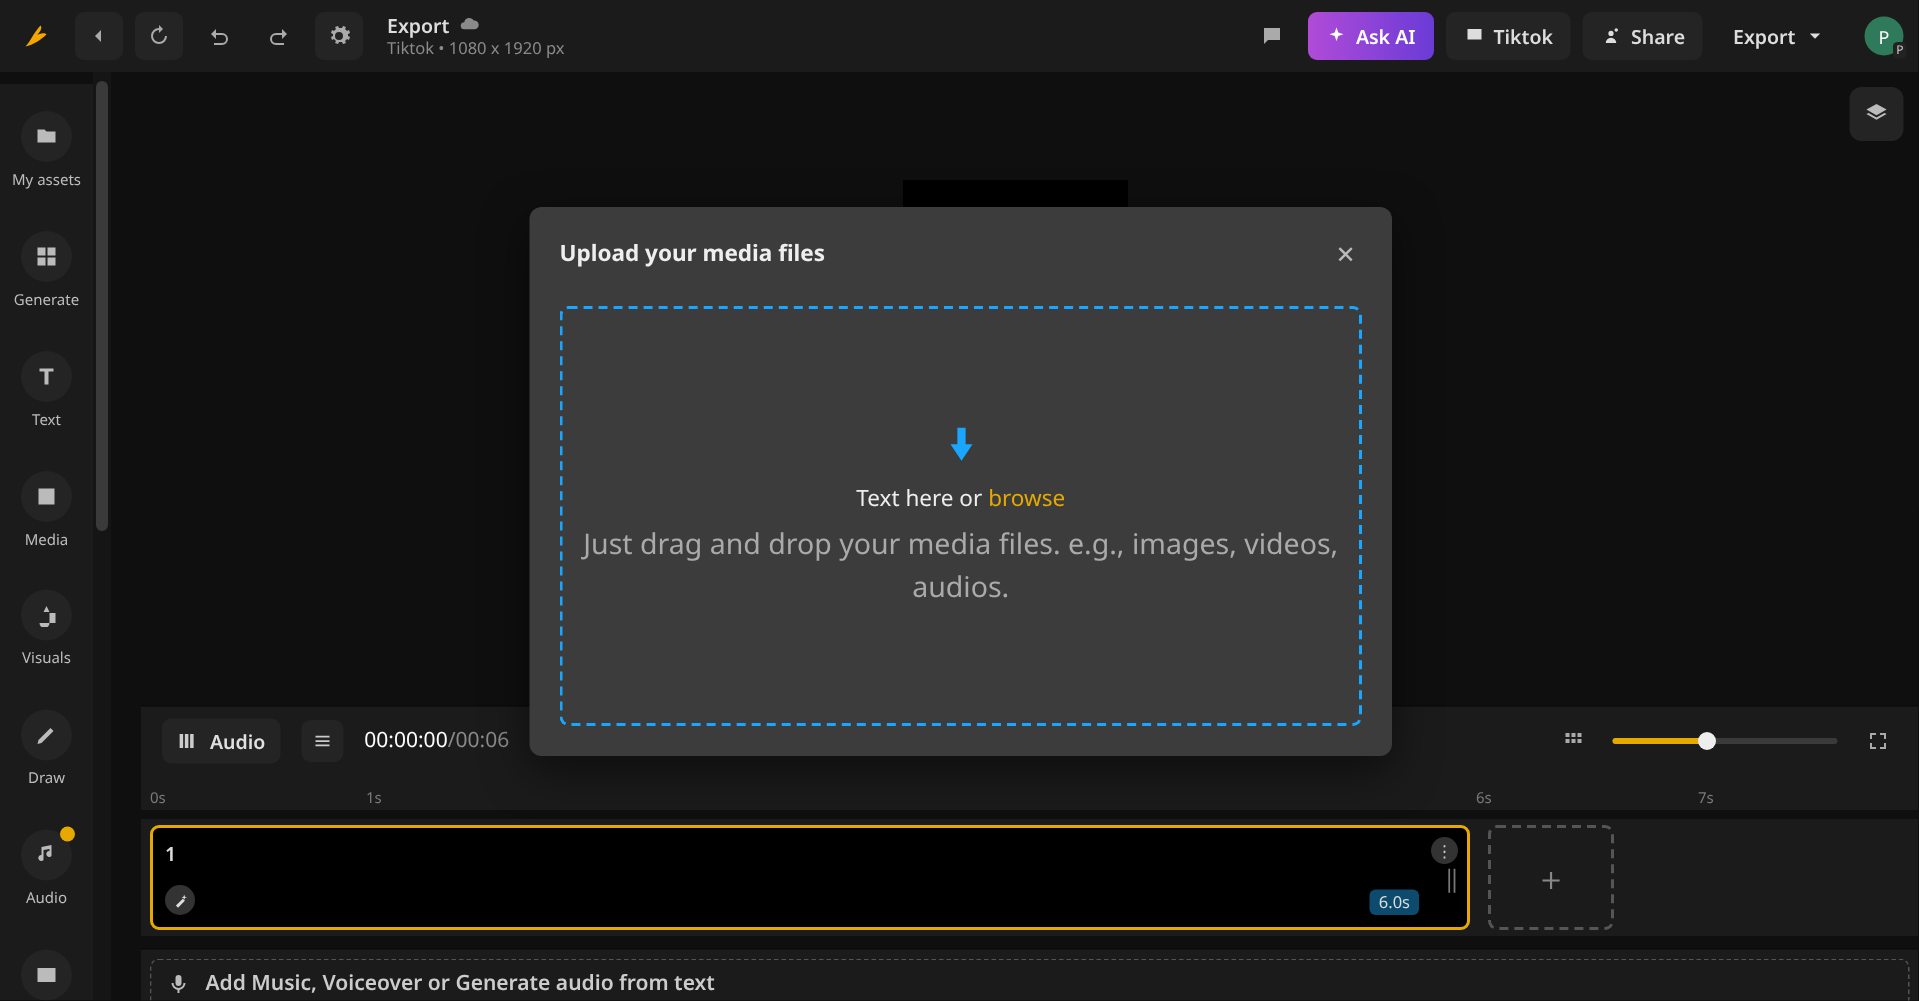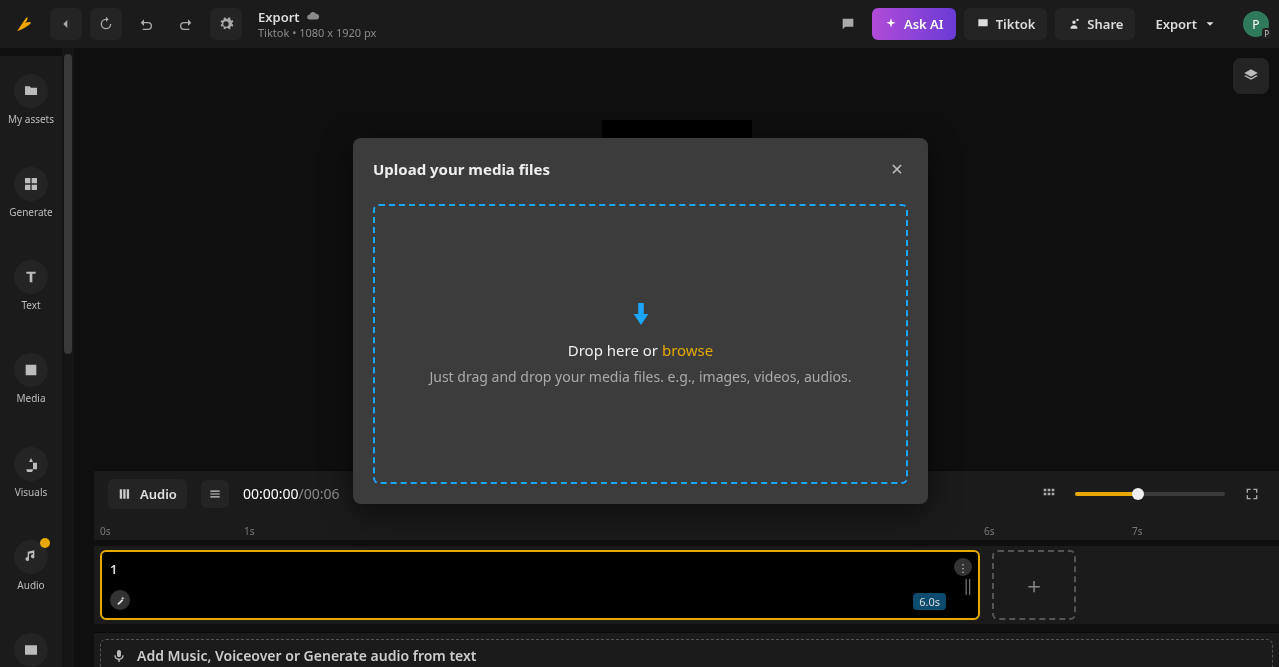--- a/index.html
+++ b/index.html
@@ -99,21 +99,21 @@
   
   .modal-backdrop{position:absolute;inset:0;pointer-events:none;}
   .modal{position:absolute;left:353px;top:138px;width:575px;background:#3c3c3c;border-radius:8px;box-shadow:0 10px 30px rgba(0,0,0,.5);padding:20px;pointer-events:auto;}
   .modal-head{display:flex;align-items:center;justify-content:space-between;margin-bottom:24px;}
   .modal-title{font-size:15px;font-weight:700;color:#eee;}
   .modal-close{width:22px;height:22px;display:flex;align-items:center;justify-content:center;color:#bbb;font-size:16px;}
   .dropzone{border:2px dashed var(--blue);border-radius:6px;height:280px;display:flex;flex-direction:column;align-items:center;justify-content:center;gap:6px;}
   .dz-arrow svg{width:22px;height:28px;}
   .dz-headline{font-size:15px;color:#eee;}
   .dz-headline .browse{color:var(--orange);cursor:pointer;}
-  .dz-desc{font-size:14px;color:#aaa;text-align:center;line-height:1.5;}
+  .dz-desc{font-size:19px;color:#aaa;text-align:center;line-height:1.5;}
 </style>
 </head>
 <body>
 
 <div class="topbar">
   <div class="logo">
     <svg viewBox="0 0 24 24">
         <path fill="#f4a500" d="M5 19c3-3 6-10 10-14 2 2-2 6-2 6s5-2 6 0c-3 3-9 7-14 8z"></path>
       </svg>
   </div>
@@ -225,20 +225,28 @@
       </div>
     <div class="sb-label">Media</div>
   </div>
   <div class="sb-item">
     <div class="sb-circle">
         <svg viewBox="0 0 24 24">
           <path d="M12 3l3 6H9zM5 20a5 5 0 1010 0H5zm10-10h6v10h-6z"></path>
         </svg>
       </div>
     <div class="sb-label">Visuals</div>
+  </div>
+  <div class="sb-item">
+    <div class="sb-circle">
+        <svg viewBox="0 0 24 24">
+          <path d="M3 21l4-1 12-12-3-3L4 17z"></path>
+        </svg>
+      </div>
+    <div class="sb-label">Draw</div>
   </div>
   <div class="sb-item">
     <div class="sb-circle">
         <span class="sb-dot"></span>
         <svg viewBox="0 0 24 24">
           <path d="M9 17a3 3 0 11-2-5V4l10-2v11a3 3 0 11-2-5V6l-6 1v10z"></path>
         </svg>
       </div>
     <div class="sb-label">Audio</div>
   </div>
@@ -339,20 +347,20 @@
         <span>✕</span>
       </div>
     </div>
     <div class="dropzone">
       <div class="dz-arrow">
         <svg viewBox="0 0 24 30">
             <path fill="#1aa6ff" d="M9 2h6v12h5l-8 12-8-12h5z"></path>
           </svg>
       </div>
       <div class="dz-headline">
-        <span>Drop here or </span><span class="browse">browse</span>
+        <span>Text here or </span><span class="browse">browse</span>
       </div>
       <div class="dz-desc">
         <div>Just drag and drop your media files. e.g., images, videos, audios.</div>
       </div>
     </div>
   </div>
 </div>
 
 </body></html>

